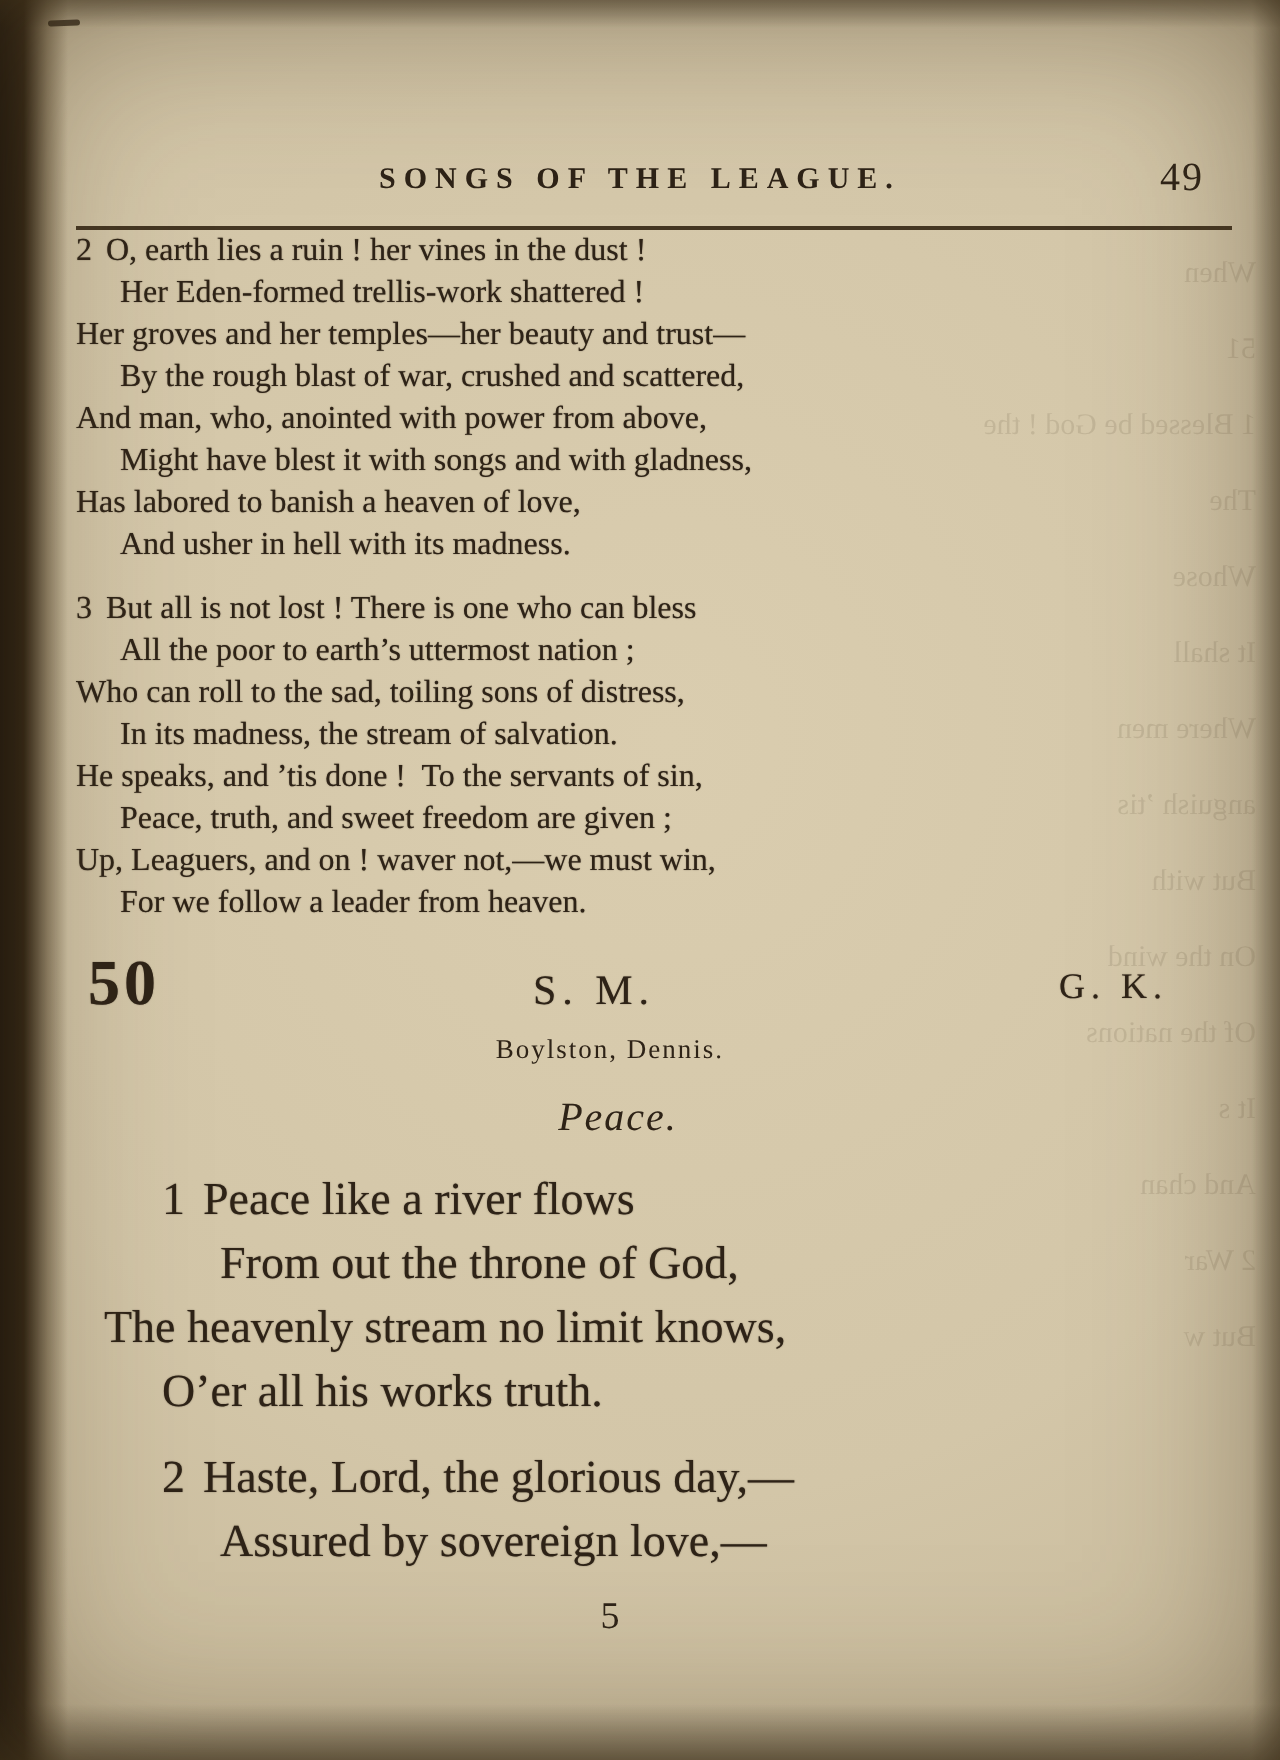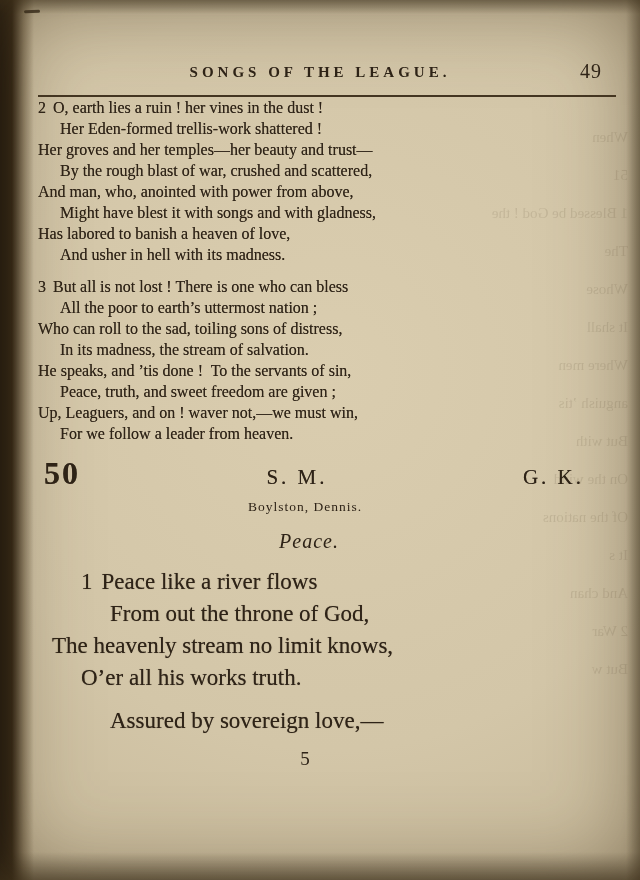--- a/index.html
+++ b/index.html
@@ -34,40 +34,40 @@
 
   .bleedthrough {
     position:absolute; right:12px; top:118px; width:190px;
     transform:scaleX(-1);
     opacity:0.13; color:#4d3e26;
     font-size:15px; line-height:38px; white-space:pre-line;
     pointer-events:none;
   }
 
   .content { position:absolute; left:38px; right:24px; top:62px; }
-  .header { position:relative; height:24px; }
+  .header { position:relative; height:24px;margin-top:18px; }
   .header-title {
     position:absolute; left:-14px; right:0; top:2px; text-align:center;
     font-size:15px; font-weight:bold; letter-spacing:4px;
   }
   .header-page { position:absolute; right:14px; top:-2px; font-size:20px; letter-spacing:1px; }
   .rule { border-top:2.5px solid #443622; margin-top:9px; }
 
   .stanzas { font-size:16px; line-height:21px;
     text-shadow:0 0 0.6px rgba(46,35,23,0.65); }
   .stanza { margin-bottom:11px; }
   .vline { white-space:pre; }
   .vline.ind { padding-left:22px; }
   .vnum { display:inline-block; margin-right:7px; }
 
   .hymn-head { position:relative; height:44px; margin-top:4px;
     text-shadow:0 0 0.6px rgba(46,35,23,0.6); }
   .hymn-number { position:absolute; left:6px; top:0; font-size:32px; font-weight:bold; letter-spacing:2px; }
   .hymn-meter { position:absolute; left:-60px; right:0; top:10px; text-align:center; font-size:21px; letter-spacing:3px; }
-  .hymn-author { position:absolute; right:32px; top:10px; font-size:21px; letter-spacing:3px; }
+  .hymn-author { position:absolute; right:32px; top:10px; font-size:18px; letter-spacing:3px; }
   .hymn-tunes { text-align:center; font-size:13.5px; letter-spacing:1px; margin-top:0;
     position:relative; left:-22px; }
   .hymn-title { text-align:center; font-style:italic; font-size:20px; letter-spacing:1px;
     margin-top:15px; position:relative; left:-18px; }
 
   .hymn-verses { margin-top:13px; margin-left:14px; font-size:23px; line-height:32px;
     text-shadow:0 0 0.7px rgba(46,35,23,0.6); }
   .hstanza { margin-bottom:11px; }
   .hline { white-space:pre; }
   .hline.i0 { padding-left:0; }
@@ -142,20 +142,21 @@
     <div class="hymn-verses">
 
       <div class="hstanza">
         <div class="hline i1"><span class="hnum">1</span><span>Peace like a river flows</span></div>
         <div class="hline i2">From out the throne of God,</div>
         <div class="hline i0">The heavenly stream no limit knows,</div>
         <div class="hline i1">O’er all his works truth.</div>
       </div>
 
       <div class="hstanza">
+        <div class="hline i1"><span class="hnum">2</span><span>Haste, Lord, the glorious day,—</span></div>
         <div class="hline i2">Assured by sovereign love,—</div>
       </div>
 
     </div>
 
     <div class="footer">5</div>
 
   </div>
 
   <div class="gutter"></div>

